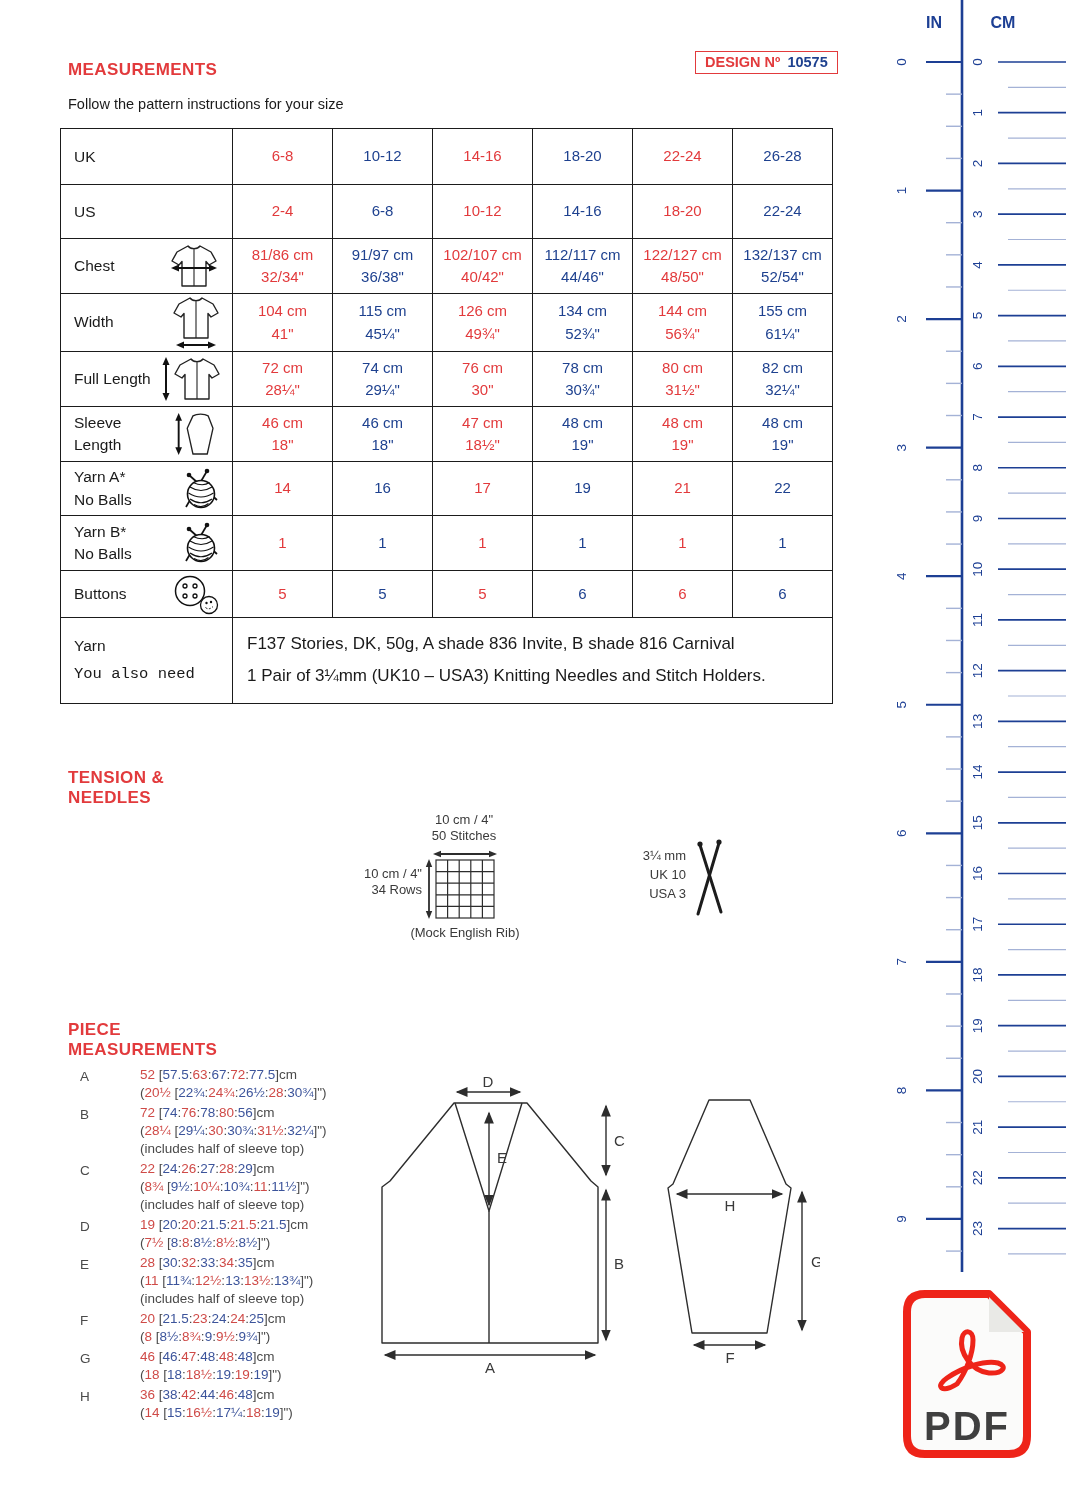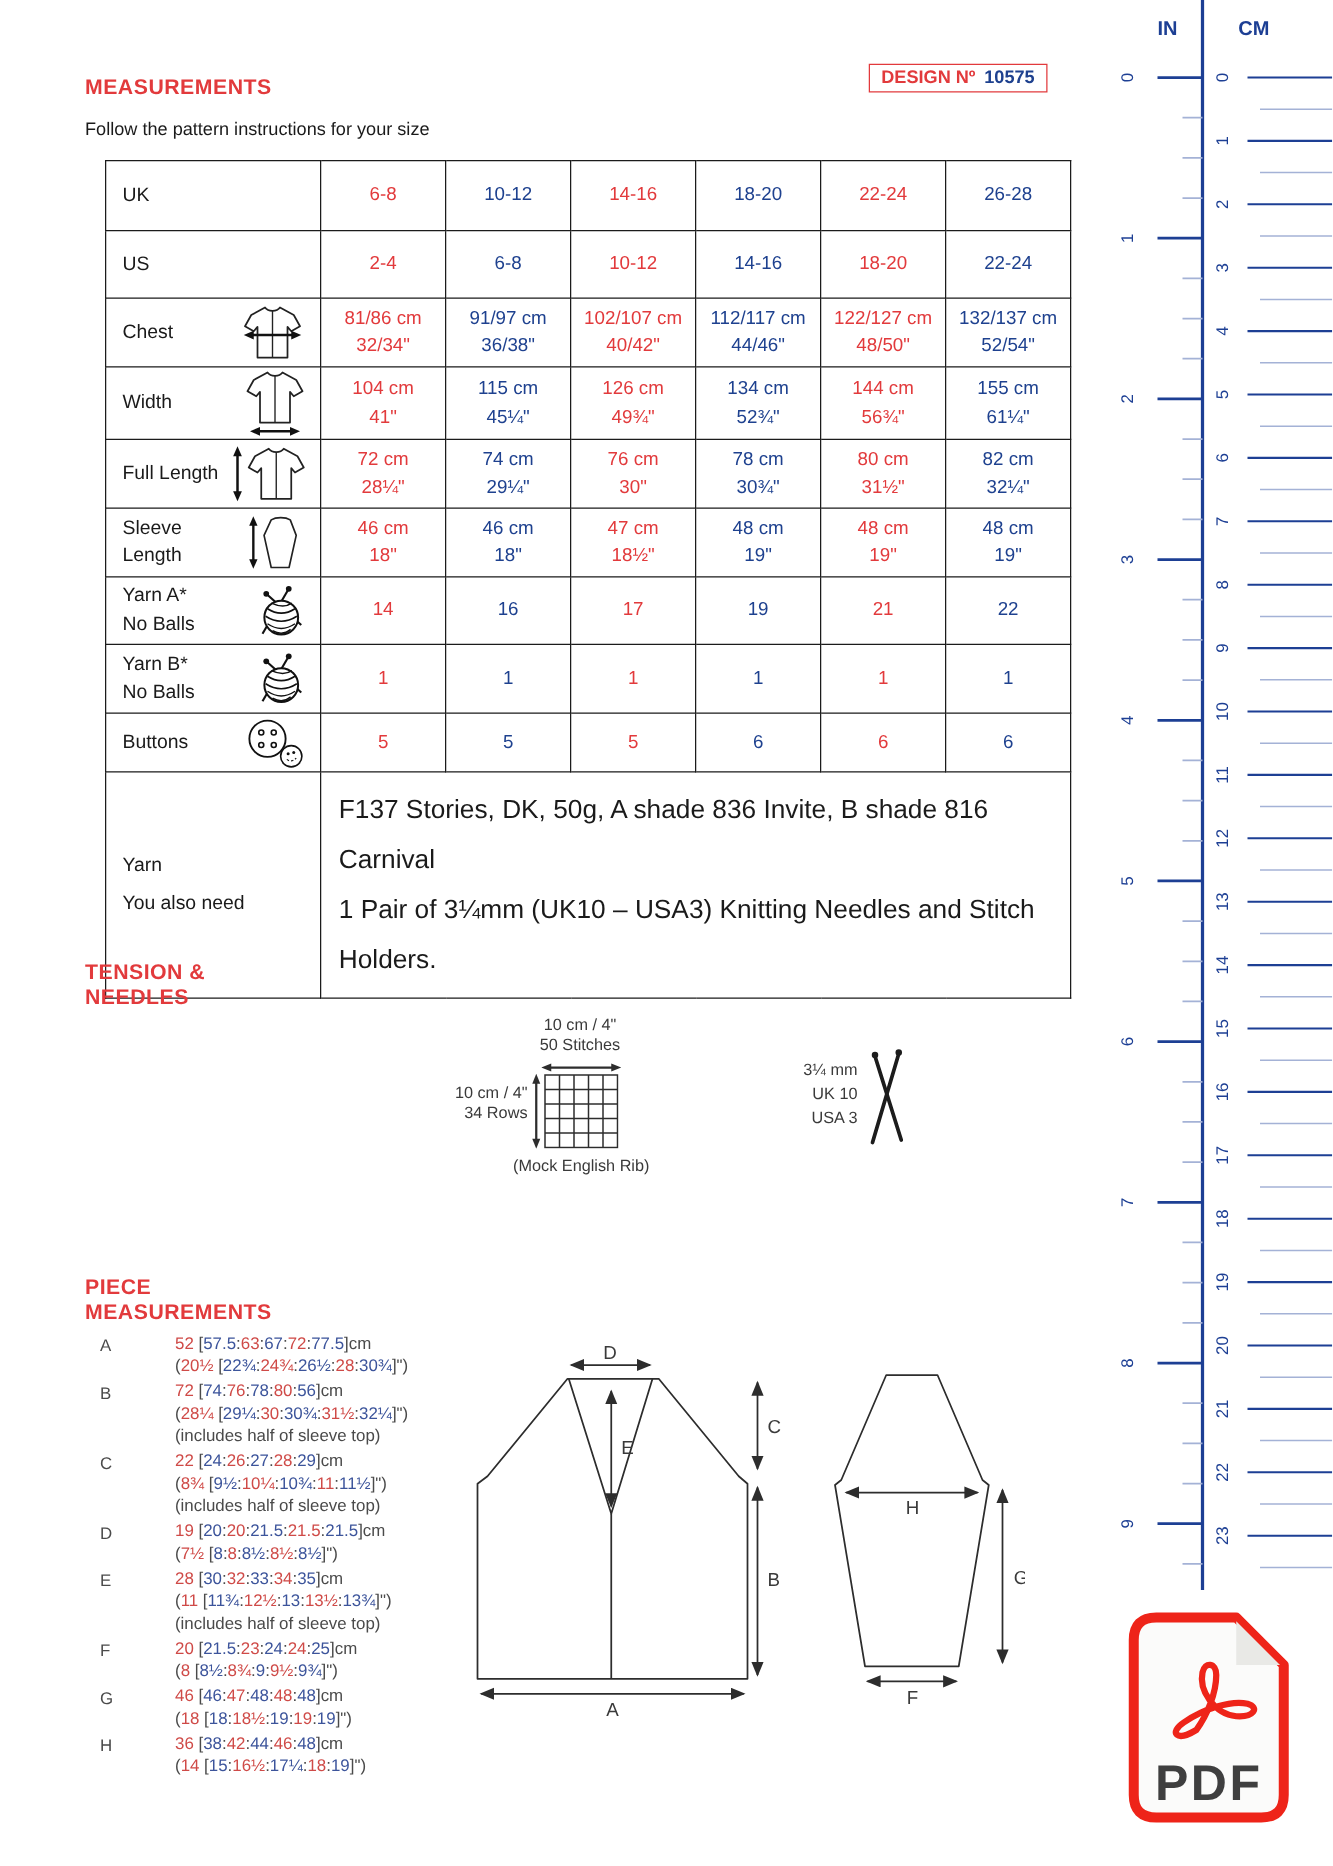--- a/index.html
+++ b/index.html
@@ -5,29 +5,29 @@
   html,body{margin:0;padding:0;background:#fff;}
   #page{position:relative;width:1066px;height:1493px;background:#ffffff;overflow:hidden;
         font-family:"Liberation Sans",sans-serif;color:#1a1a1a;}
   .abs{position:absolute;}
   .red-heading{color:var(--red);font-weight:bold;font-size:17px;letter-spacing:.4px;line-height:20px;}
   
   #design-box{left:695px;top:51px;border:1.6px solid var(--red);padding:2px 9px 3px 9px;
               font-size:14.5px;font-weight:bold;white-space:nowrap;}
   #design-box .lab{color:var(--red);} #design-box .num{color:var(--blue);margin-left:7px;}
   
-  #meas-table{position:absolute;left:84px;top:128px;border-collapse:collapse;padding-left:29px;}
+  #meas-table{position:absolute;left:60px;top:128px;border-collapse:collapse;padding-left:29px;}
   #meas-table td{border:1.6px solid #1b1b1b;text-align:center;vertical-align:middle;
                  font-size:15px;line-height:1.5;padding:0;}
   #meas-table td.lbl{text-align:left;padding:0 10px 0 13px;font-size:15.5px;color:#1a1a1a;}
   .lblflex{display:flex;justify-content:space-between;align-items:center;gap:4px;}
   .lblflex .txt{line-height:1.45;}
   .vr{color:var(--red);} .vb{color:var(--blue);}
   td.yarncell{text-align:left !important;padding:10px 10px 10px 14px !important;}
-  .yline{line-height:1.9;font-size:21px;color:#1a1a1a;}
+  .yline{line-height:1.9;font-size:17px;color:#1a1a1a;}
   #footnote{left:77px;top:697px;font-size:12.8px;color:#262626;}
   
   #tension-wrap{left:358px;top:812px;width:430px;height:160px;font-size:13px;color:#3a3a3a;}
   .tc{text-align:center;line-height:16px;}
   #rows-label{text-align:right;line-height:16px;}
   #mock-caption{text-align:center;}
   #needle-labels div{line-height:19px;text-align:right;}
   
   #pm-list{left:68px;top:1066px;width:312px;}
   .pm-item{display:flex;margin-bottom:2px;}
@@ -302,21 +302,21 @@
           <td class="vr">5</td>
           <td class="vb">5</td>
           <td class="vr">5</td>
           <td class="vb">6</td>
           <td class="vr">6</td>
           <td class="vb">6</td>
         </tr>
         <tr style="height: 72px;">
           <td class="lbl">
             <div style="line-height: 1.9;">Yarn</div>
-            <div style="line-height: 1.9;">You also need</div>
+            <div style="line-height: 1.9; font-family: Liberation Mono, monospace;">You also need</div>
           </td>
           <td class="yarncell" colspan="6">
             <div class="yline">F137 Stories, DK, 50g, A shade 836 Invite, B shade 816 Carnival</div>
             <div class="yline">1 Pair of 3¼mm (UK10 – USA3) Knitting Needles and Stitch Holders.</div>
           </td>
         </tr>
       </tbody>
   </table>
 
 

